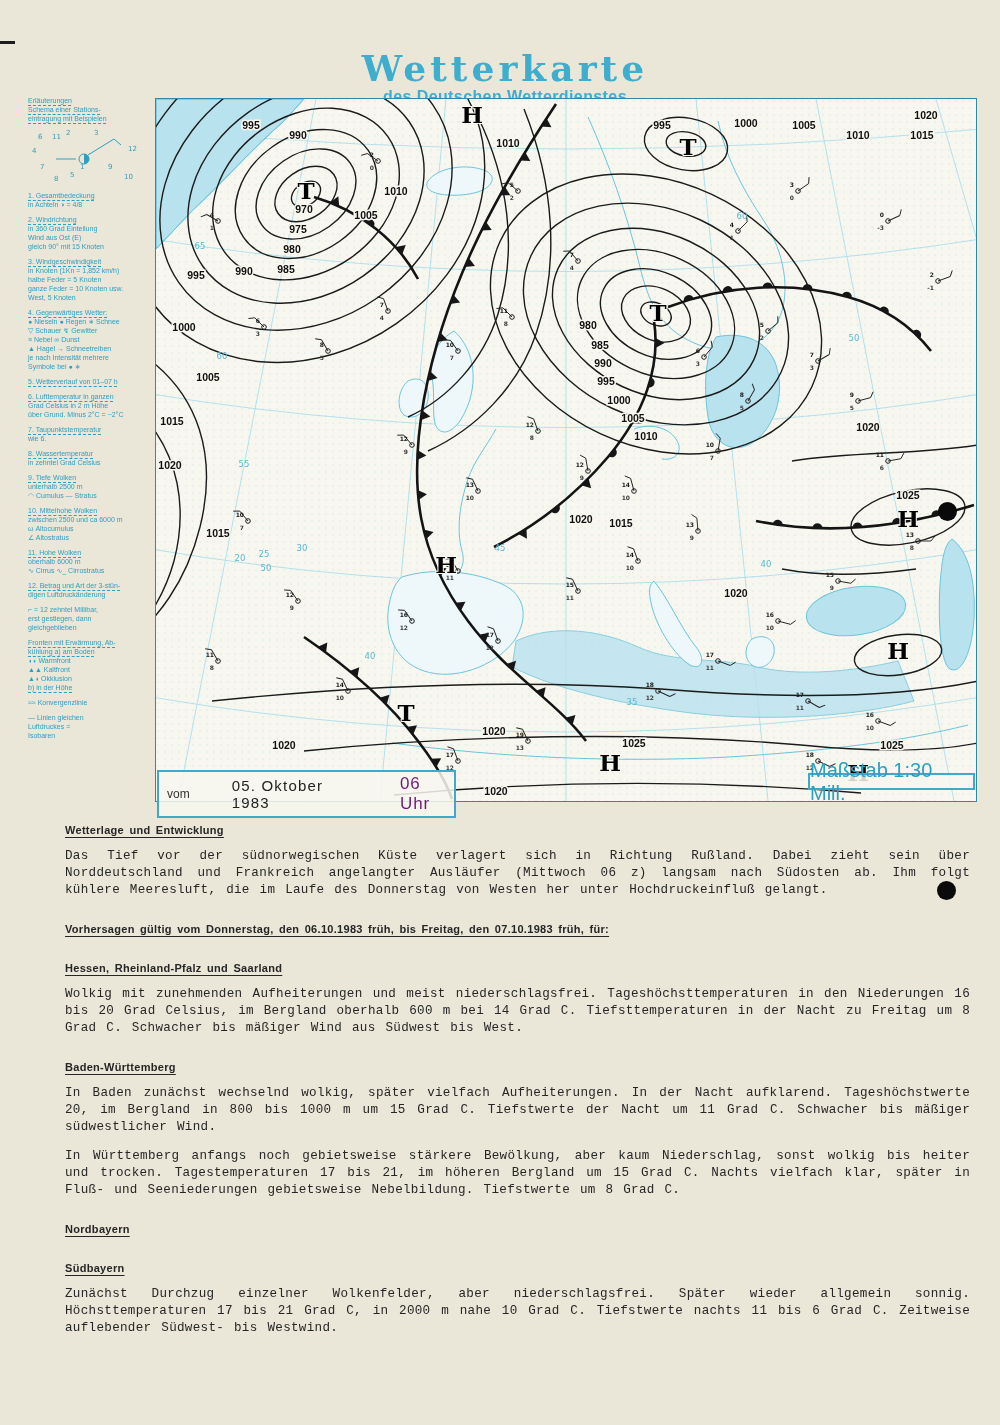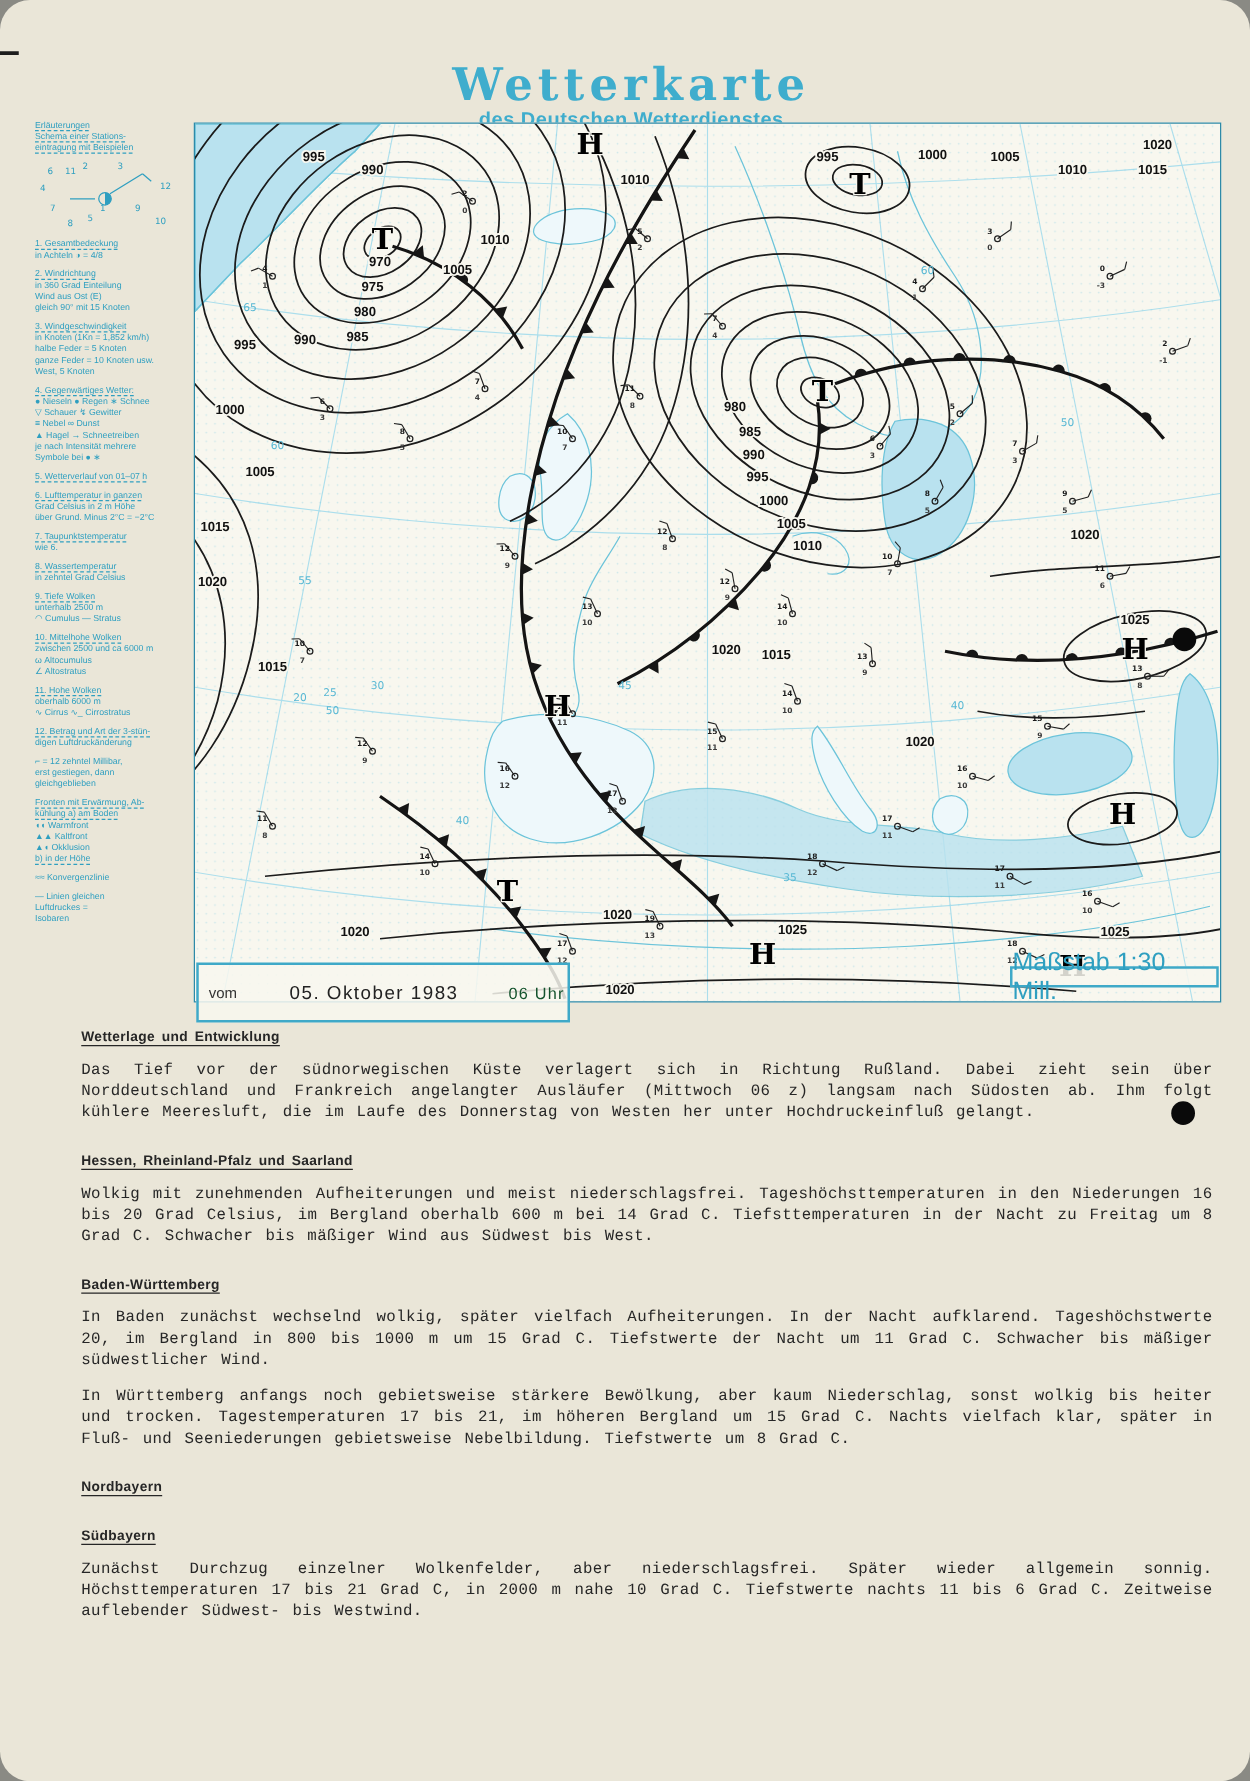--- a/index.html
+++ b/index.html
@@ -1,17 +1,17 @@
 <!DOCTYPE html>
 <html><head>
 <meta charset="utf-8">
 <style>
   html,body{margin:0;padding:0;background:#8a8a84;}
   .page{position:relative;width:1000px;height:1425px;background:#eae6d8;overflow:hidden;
-        font-family:"Liberation Sans",sans-serif;border-radius:24px;}
+        font-family:"Liberation Sans",sans-serif;}
   .reg-mark{position:absolute;left:0;top:41px;width:15px;height:3px;background:#1d1d1d;}
 
   
   .title-wrap{position:absolute;left:55px;top:50px;width:900px;text-align:center;}
   .title{margin:0;font-family:"DejaVu Serif",serif;font-weight:700;font-size:36px;
          letter-spacing:4px;color:#3fadcd;line-height:1;}
   .subtitle{margin-top:2px;font-weight:700;font-size:16px;letter-spacing:.4px;color:#3fadcd;}
 
   
   .legend{position:absolute;left:28px;top:96px;width:126px;color:#2f9fc0;
@@ -44,21 +44,21 @@
   .ctr{font:700 23px "DejaVu Serif",serif;fill:#000;paint-order:stroke;stroke:#f8f7ef;
        stroke-width:2px;text-anchor:middle;}
   .grl{font:8.5px "DejaVu Sans",sans-serif;fill:#58b8d4;text-anchor:middle;}
 
   
   .datebox{position:absolute;left:157px;top:770px;width:299px;height:48px;
            border:2px solid #3fa9c8;display:flex;align-items:center;background:rgba(248,247,239,.85);
            box-sizing:border-box;}
   .vom{font-size:12px;color:#333;margin-left:8px;}
   .date{font-size:15px;color:#222;letter-spacing:1.2px;margin-left:42px;}
-  .time{font-size:13px;color:#14532d;letter-spacing:1px;margin-left:40px;}
+  .time{font-size:17px;color:#701a75;letter-spacing:1px;margin-left:40px;}
   .scalebox{position:absolute;left:808px;top:773px;width:167px;height:17px;
             border:2px solid #3fa9c8;display:flex;align-items:center;justify-content:center;
             font-size:20px;color:#2f9fc0;background:rgba(248,247,239,.85);box-sizing:border-box;}
 
   
   .fc{position:absolute;left:65px;top:822px;width:905px;color:#262626;
       font-size:12.6px;line-height:17px;text-align:justify;letter-spacing:.3px;word-spacing:2px;}
   .fc-h{font-size:11px;font-weight:700;margin:22px 0 9px 0;text-align:left;
         display:table;text-decoration:underline;text-underline-offset:3px;}
   .fc-h.first{margin-top:0;}
@@ -779,20 +779,21 @@
     <span class="date">05. Oktober 1983</span>
     <span class="time">06 Uhr</span>
   </div>
   <div class="scalebox">
     <span>Maßstab 1:30 Mill.</span>
   </div>
 
   <main class="fc">
     <h3 class="fc-h first">Wetterlage und Entwicklung</h3>
     <p class="para">Das Tief vor der südnorwegischen Küste verlagert sich in Richtung Rußland. Dabei zieht sein über Norddeutschland und Frankreich angelangter Ausläufer (Mittwoch 06 z) langsam nach Südosten ab. Ihm folgt kühlere Meeresluft, die im Laufe des Donnerstag von Westen her unter Hochdruckeinfluß gelangt.</p>
+    <h3 class="fc-h">Vorhersagen gültig vom Donnerstag, den 06.10.1983 früh, bis Freitag, den 07.10.1983 früh, für:</h3>
     <div id="regions">
   <section class="region">
     <h3 class="fc-h sec-h">Hessen, Rheinland-Pfalz und Saarland</h3>
     <div class="sec-ps">
             <p class="para">Wolkig mit zunehmenden Aufheiterungen und meist niederschlagsfrei. Tageshöchsttemperaturen in den Niederungen 16 bis 20 Grad Celsius, im Bergland oberhalb 600 m bei 14 Grad C. Tiefsttemperaturen in der Nacht zu Freitag um 8 Grad C. Schwacher bis mäßiger Wind aus Südwest bis West.</p>
           </div>
   </section>
 
   <section class="region">
     <h3 class="fc-h sec-h">Baden-Württemberg</h3>

